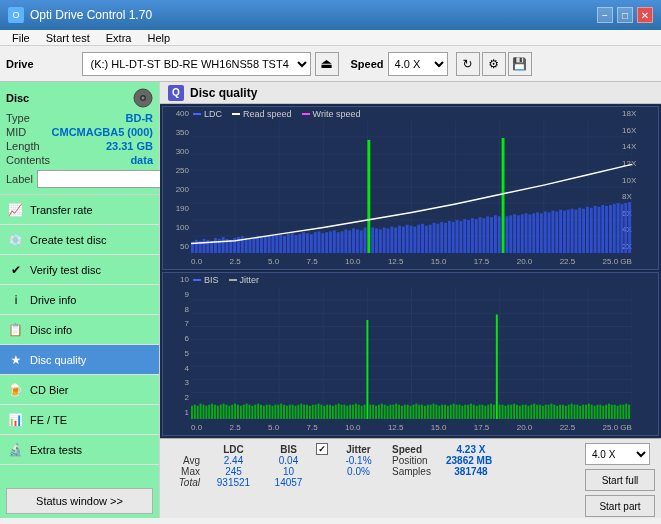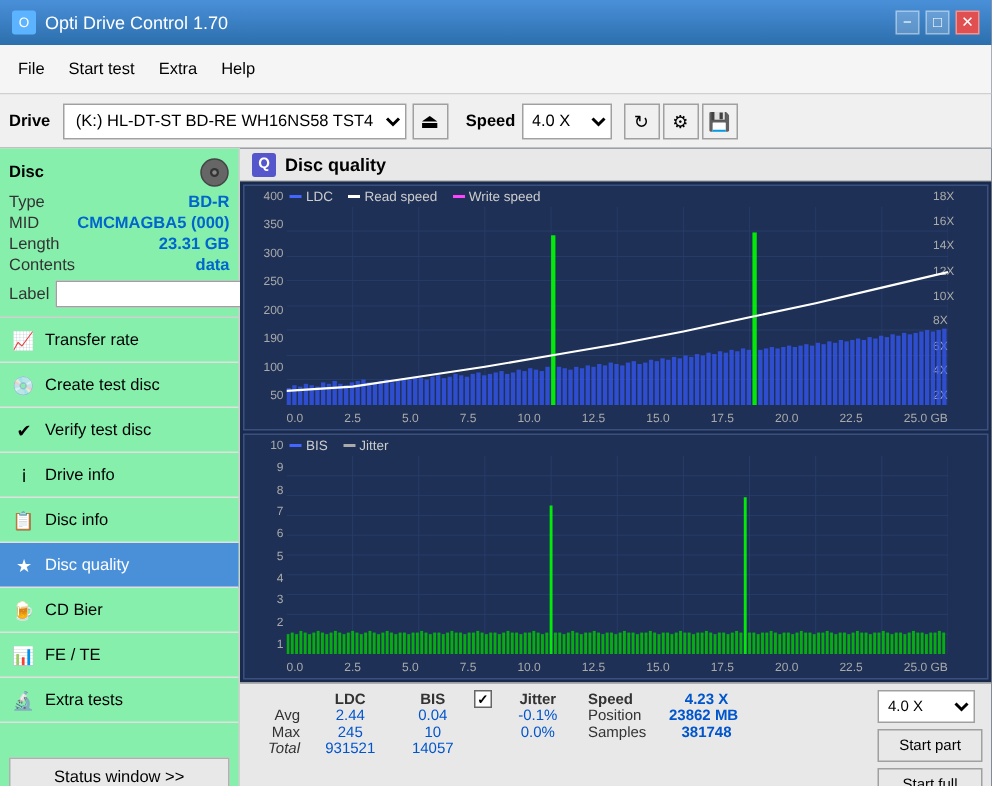--- a/index.html
+++ b/index.html
@@ -7,27 +7,27 @@
     
     
     .title-bar { background: linear-gradient(to bottom, #4a90d9, #2c6fad); height: 30px; display: flex; align-items: center; justify-content: space-between; padding: 0 8px; color: white; font-size: 12px; }
     .title-bar-left { display: flex; align-items: center; gap: 6px; }
     .title-bar-icon { width: 16px; height: 16px; background: #5cb3ff; border-radius: 2px; display: flex; align-items: center; justify-content: center; font-size: 9px; color: white; }
     .title-bar-controls { display: flex; gap: 4px; }
     .tb-btn { width: 16px; height: 16px; border: 1px solid rgba(255,255,255,0.4); background: rgba(255,255,255,0.2); cursor: pointer; display: flex; align-items: center; justify-content: center; font-size: 10px; color: white; }
     .tb-close { background: #e05050; }
     
     
-    .menu-bar { background: #f5f5f5; height: 33px; display: flex; align-items: center; padding: 0 4px; border-bottom: 1px solid #d0d0d0; font-size: 11px; }
+    .menu-bar { background: #f5f5f5; height: 16px; display: flex; align-items: center; padding: 0 4px; border-bottom: 1px solid #d0d0d0; font-size: 11px; }
     .menu-item { padding: 2px 8px; cursor: pointer; }
     
     
     .toolbar { background: #f0f0f0; height: 36px; display: flex; align-items: center; padding: 0 6px; border-bottom: 1px solid #c0c0c0; gap: 4px; }
     .toolbar-label { font-weight: bold; font-size: 11px; margin-right: 4px; }
-    .drive-select { height: 24px; min-width: 200px; font-size: 11px; border: 1px solid #a0a0a0; padding: 0 4px; background: white; }
+    .drive-select { height: 24px; min-width: 200px; font-size: 11px; border: 1px solid #a0a0a0; padding: 0 4px; background: white; margin-left: 40px; }
     .eject-btn { width: 24px; height: 24px; background: #f0f0f0; border: 1px solid #a0a0a0; cursor: pointer; display: flex; align-items: center; justify-content: center; }
     .speed-label { margin-left: 8px; font-weight: bold; font-size: 11px; }
     .speed-select { height: 24px; width: 60px; font-size: 11px; border: 1px solid #a0a0a0; padding: 0 2px; background: white; }
     .toolbar-icons { display: flex; gap: 2px; margin-left: 4px; }
     .toolbar-icon-btn { width: 24px; height: 24px; background: #f0f0f0; border: 1px solid #a0a0a0; cursor: pointer; display: flex; align-items: center; justify-content: center; font-size: 12px; }
     
     
     .main { display: flex; height: calc(524px - 30px - 22px - 36px); }
     
     
@@ -692,19 +692,19 @@
                 <td></td>
               </tr>
             </tbody>
           </table>
         </div>
 
         <div style="display:flex; flex-direction:column; gap:4px; padding-left:4px;">
           <select class="speed-select" style="width:65px; height:22px; font-size:10px;">
             <option>4.0 X</option>
           </select>
+          <button class="start-btn">Start full</button>
           <button class="start-btn">Start part</button>
-          <button class="start-btn">Start full</button>
         </div>
       </div>
     </div>
   </div>
 </div>
 
 </body></html>

